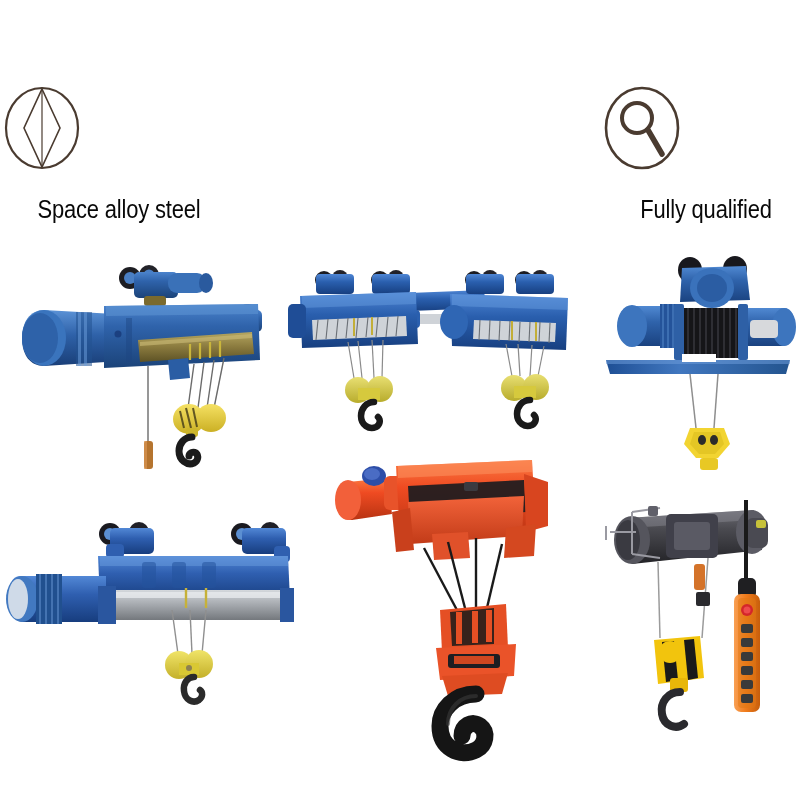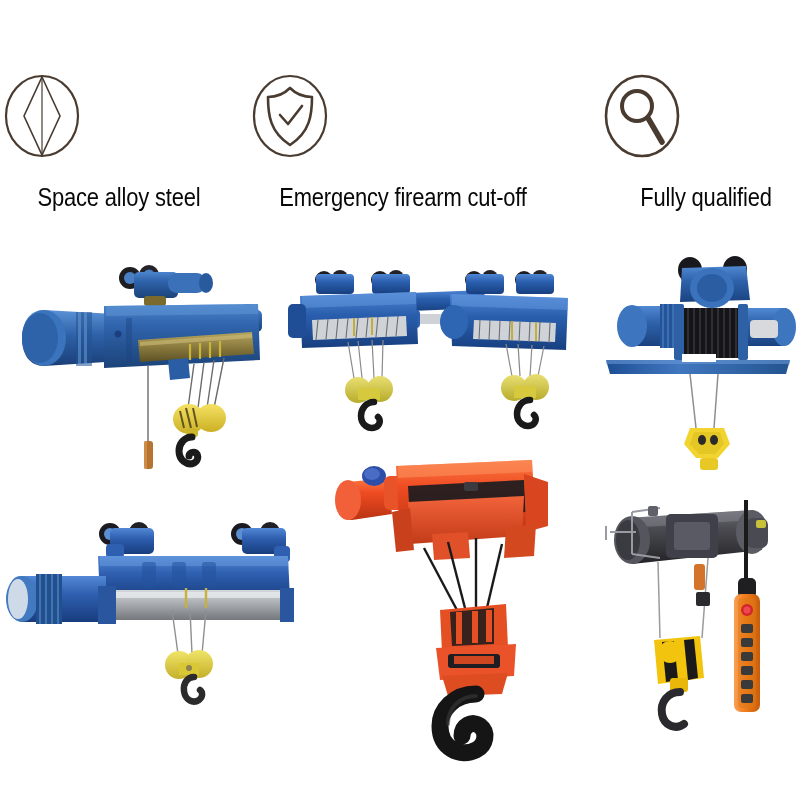--- a/index.html
+++ b/index.html
@@ -6,21 +6,21 @@
   body{
     width:800px;height:800px;
     background:#ffffff;
     font-family:"Liberation Sans", sans-serif;
     overflow:hidden;
     position:relative;
   }
   #stage{position:relative;width:800px;height:800px;background:#fff;}
 
   
-  .features{position:absolute;left:0;top:70px;width:800px;height:150px;}
+  .features{position:absolute;left:0;top:82px;width:800px;height:150px;}
   .feature{position:absolute;top:0;text-align:center;}
   .feature .ico{display:block;margin:0 auto;}
   .feature .cap{
     display:block;white-space:nowrap;
     font-size:25.5px;color:#080808;
     font-family:"Liberation Sans Narrow","Liberation Sans",sans-serif;
     font-weight:400;letter-spacing:-0.2px;
     transform:scaleX(0.86);transform-origin:center top;
   }
   .f1{left:0;width:238px;}
@@ -52,32 +52,20 @@
           <ellipse cx="42" cy="46" rx="36" ry="40" fill="none" stroke="#4a3b30" stroke-width="2.2"></ellipse>
           <path d="M42 7 L60 46 L42 85 L24 46 Z" fill="none" stroke="#4a3b30" stroke-width="1.6"></path>
           <path d="M42 7 L42 85" fill="none" stroke="#4a3b30" stroke-width="1.2"></path>
         </svg>
       </span>
       <span class="capwrap">
         <span class="cap">Space alloy steel</span>
       </span>
     </div>
 
-    <div class="feature f2">
-      <span class="ico">
-        <svg width="84" height="92" viewBox="0 0 84 92">
-          <ellipse cx="42" cy="46" rx="36" ry="40" fill="none" stroke="#4a3b30" stroke-width="2.2"></ellipse>
-          <path d="M42 18 C50 26 58 27 64 27 C64 45 62 62 42 75 C22 62 20 45 20 27 C26 27 34 26 42 18 Z" fill="none" stroke="#4a3b30" stroke-width="2.6" stroke-linejoin="round"></path>
-          <path d="M32 45 L40 54 L54 36" fill="none" stroke="#4a3b30" stroke-width="2.6" stroke-linecap="round" stroke-linejoin="round"></path>
-        </svg>
-      </span>
-      <span class="capwrap">
-        <span class="cap">Emergency firearm cut-off</span>
-      </span>
-    </div>
 
     <div class="feature f3">
       <span class="ico">
         <svg width="84" height="92" viewBox="0 0 84 92">
           <ellipse cx="42" cy="46" rx="36" ry="40" fill="none" stroke="#4a3b30" stroke-width="2.6"></ellipse>
           <circle cx="37" cy="36" r="15" fill="none" stroke="#4a3b30" stroke-width="4"></circle>
           <path d="M48 48 L62 72" stroke="#4a3b30" stroke-width="5.5" stroke-linecap="round"></path>
         </svg>
       </span>
       <span class="capwrap">

